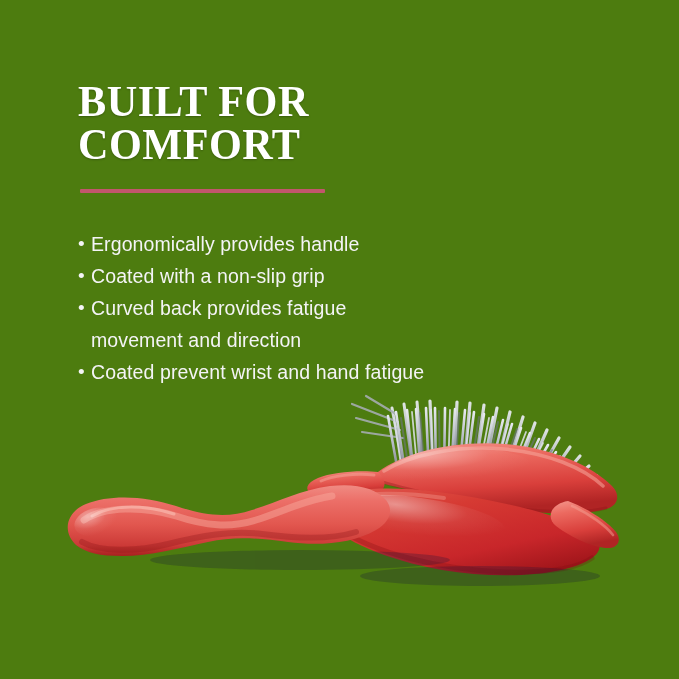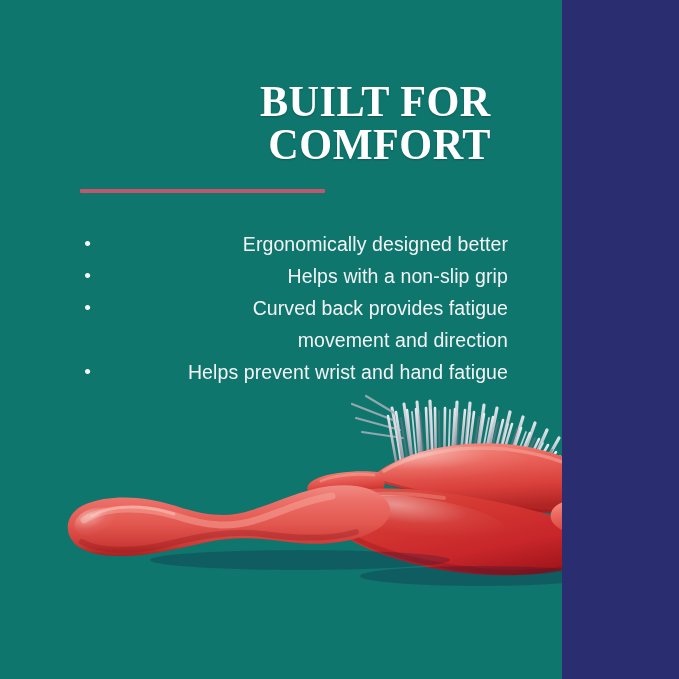--- a/index.html
+++ b/index.html
@@ -4,24 +4,23 @@
 <style>
   html,body{margin:0;padding:0;}
   body{
     width:679px;height:679px;
     background:#2a2e70;
     font-family:"Liberation Sans", sans-serif;
     overflow:hidden;
   }
   #poster{
     position:relative;
-    width:562px;height:679px;
-    background:#0f766e;
+    width:679px;height:679px;
+    background:#4d7c0f;
     overflow:hidden;
-    text-align:right;
   }
   
   #headline{
     position:absolute;
     left:78px;top:80px;
     width:430px;
     color:#ffffff;
     font-family:"Liberation Serif", "DejaVu Serif", serif;
     font-weight:700;
     font-size:44px;
@@ -81,37 +80,37 @@
 
   <div id="headline">BUILT FOR
 COMFORT</div>
 
   <div id="divider"></div>
 
   <div id="bullets">
 
     <div class="bullet-row">
       <span class="bullet-dot">•</span>
-      <span class="bullet-text">Ergonomically designed better</span>
+      <span class="bullet-text">Ergonomically provides handle</span>
     </div>
 
     <div class="bullet-row">
       <span class="bullet-dot">•</span>
-      <span class="bullet-text">Helps with a non-slip grip</span>
+      <span class="bullet-text">Coated with a non-slip grip</span>
     </div>
 
     <div class="bullet-row">
       <span class="bullet-dot">•</span>
       <span class="bullet-text">Curved back provides fatigue
 movement and direction</span>
     </div>
 
     <div class="bullet-row">
       <span class="bullet-dot">•</span>
-      <span class="bullet-text">Helps prevent wrist and hand fatigue</span>
+      <span class="bullet-text">Coated prevent wrist and hand fatigue</span>
     </div>
 
   </div>
 
   <svg id="product" viewBox="0 0 679 260">
     <defs>
 
       <linearGradient id="gHandle" x1="0" y1="0" x2="0" y2="1">
         <stop offset="0" stop-color="#f08b83"></stop>
         <stop offset="0.22" stop-color="#ec6f68"></stop>

